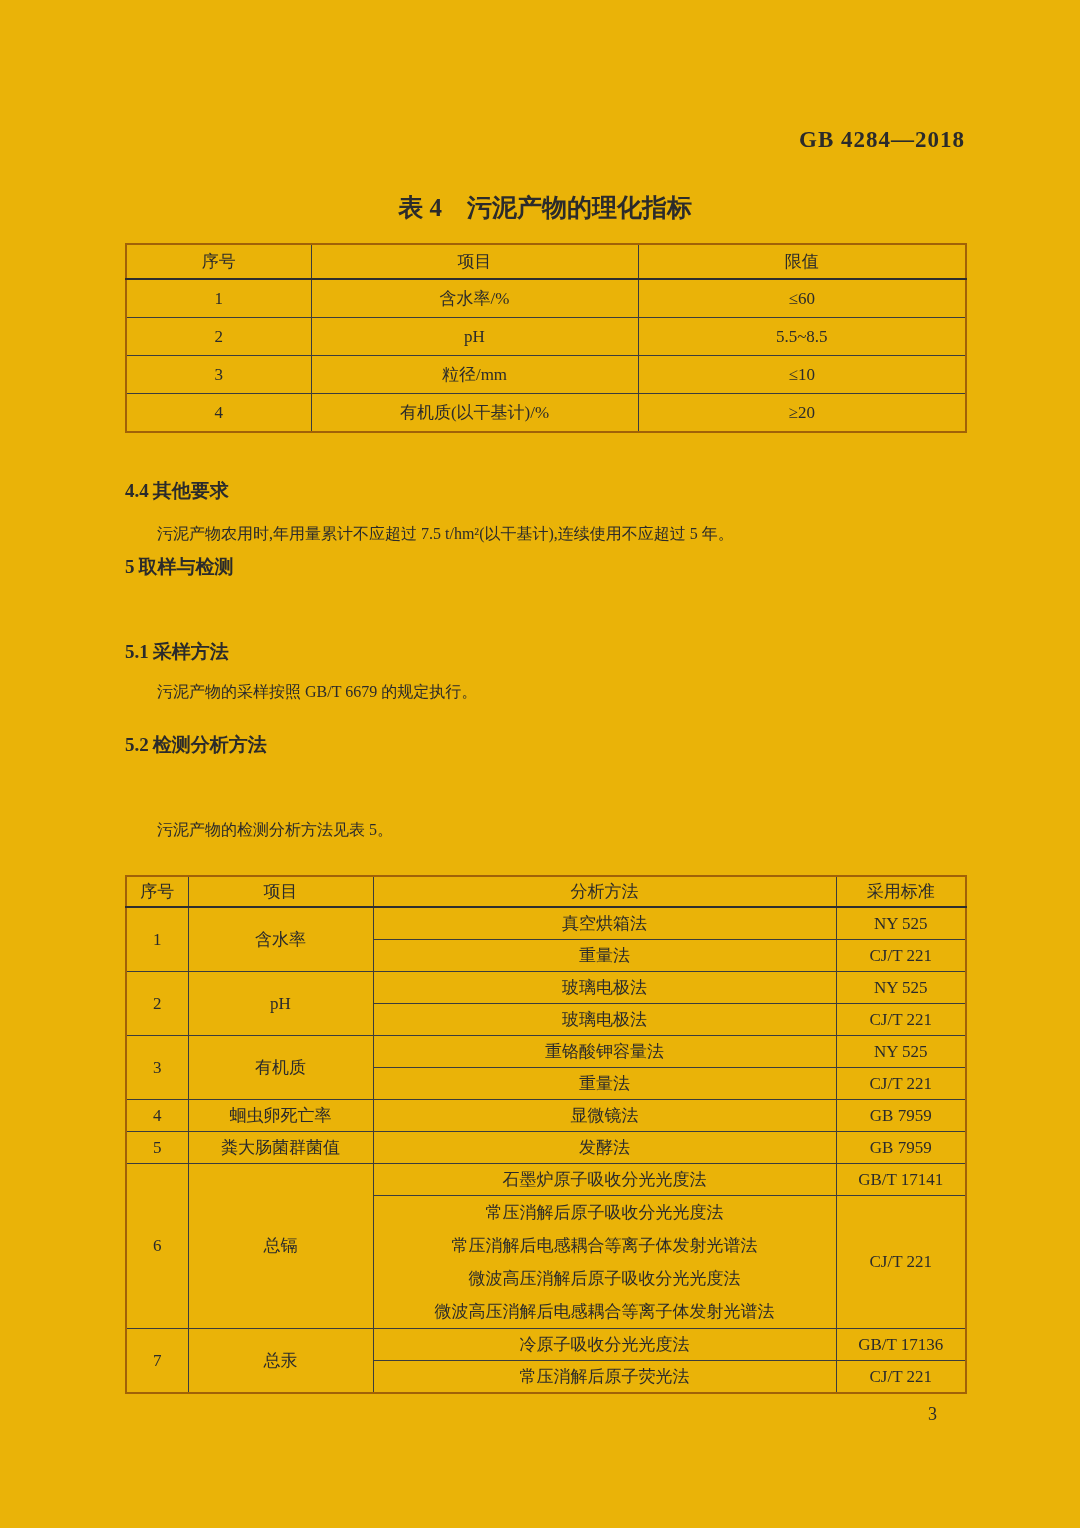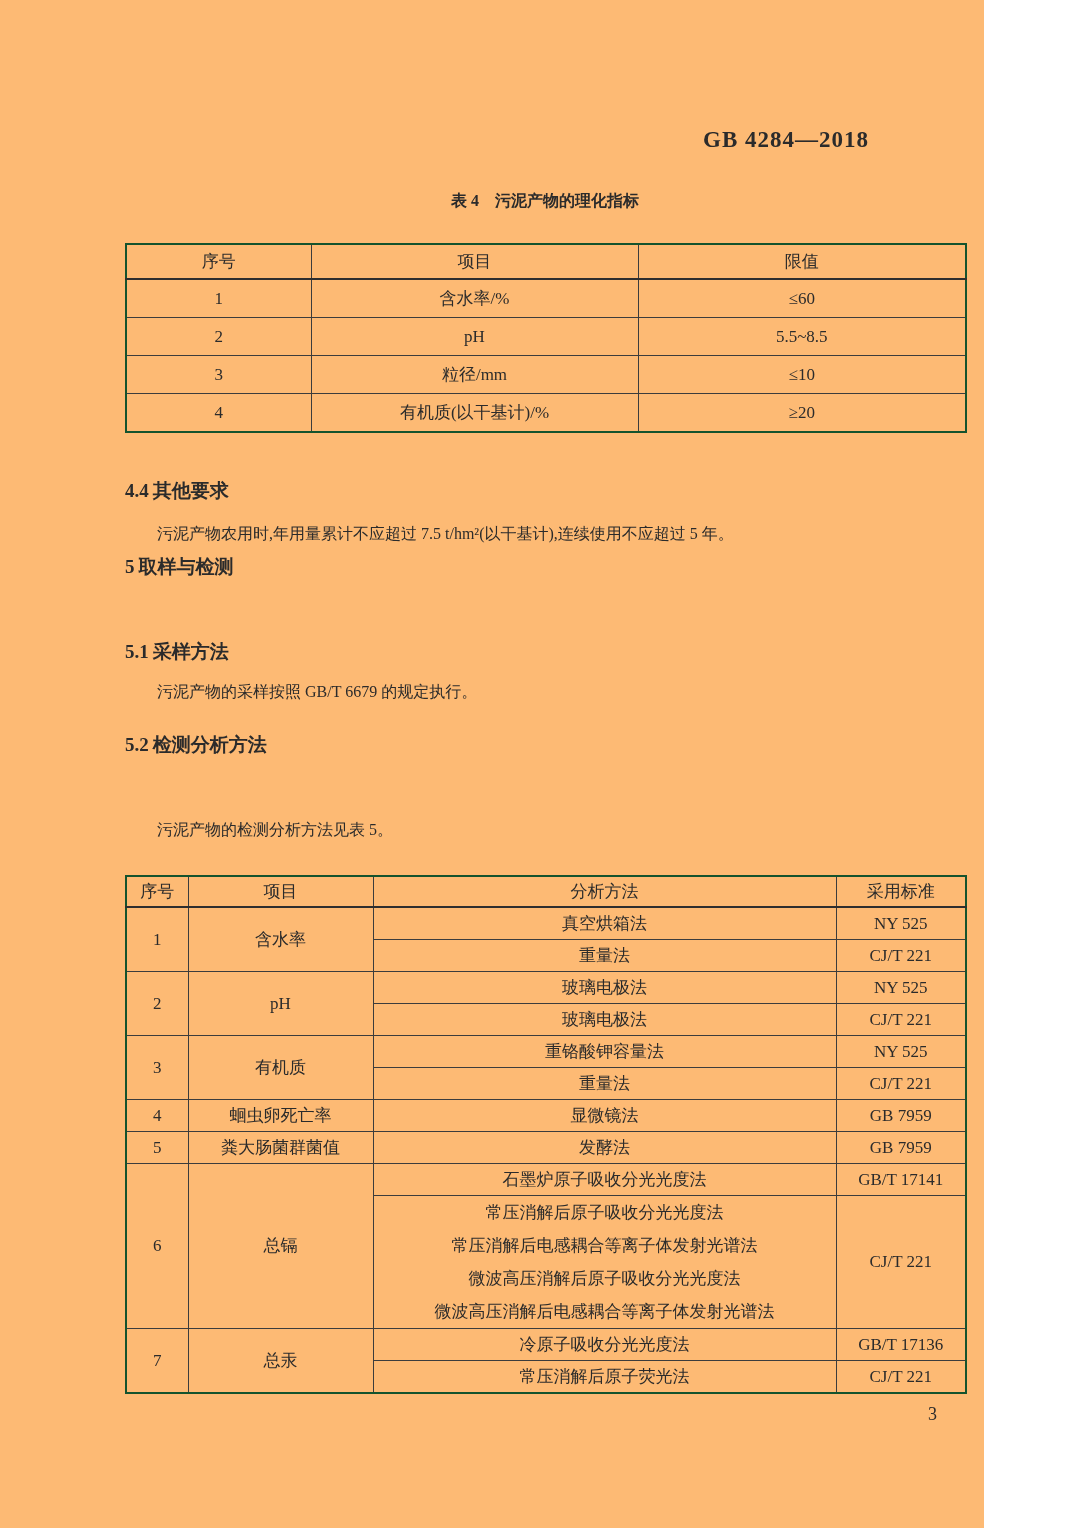--- a/index.html
+++ b/index.html
@@ -2,53 +2,53 @@
 <html><head>
 <meta charset="utf-8">
 <style>
   html, body {
     margin: 0;
     padding: 0;
     background: #ffffff;
   }
   .page {
     position: relative;
-    width: 984px;
+    width: 1080px;
     height: 1528px;
-    background: #fdba74;
+    background: #eab308;
     font-family: "Liberation Serif", "DejaVu Serif", serif;
     color: #2b2b2b;
     overflow: hidden;
   }
   .doc-header {
     position: absolute;
     top: 127px;
     right: 115px;
     font-size: 23px;
     font-weight: bold;
     letter-spacing: 1px;
   }
   .tbl-title {
     position: absolute;
     left: 125px;
     width: 840px;
     text-align: center;
     font-weight: bold;
-    font-size: 16px;
+    font-size: 25px;
   }
   .t4-title { top: 191px; }
   .t5-title { top: 824px; }
 
   table.tbl {
     position: absolute;
     left: 125px;
     width: 840px;
     border-collapse: collapse;
     table-layout: fixed;
-    border: 2px solid #14532d;
+    border: 2px solid #a16207;
   }
   .table4 { top: 243px; }
   .table5 { top: 875px; }
   .tbl th, .tbl td {
     border: 1px solid #3c3c3c;
     text-align: center;
     vertical-align: middle;
     font-size: 17px;
     font-weight: normal;
     padding: 0 6px;

